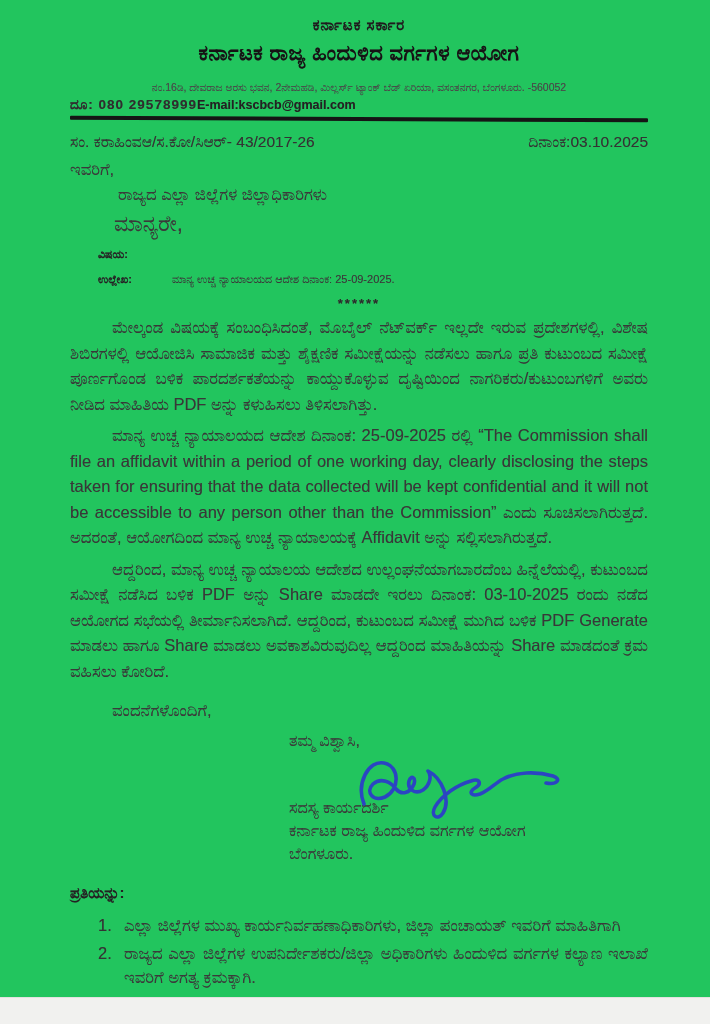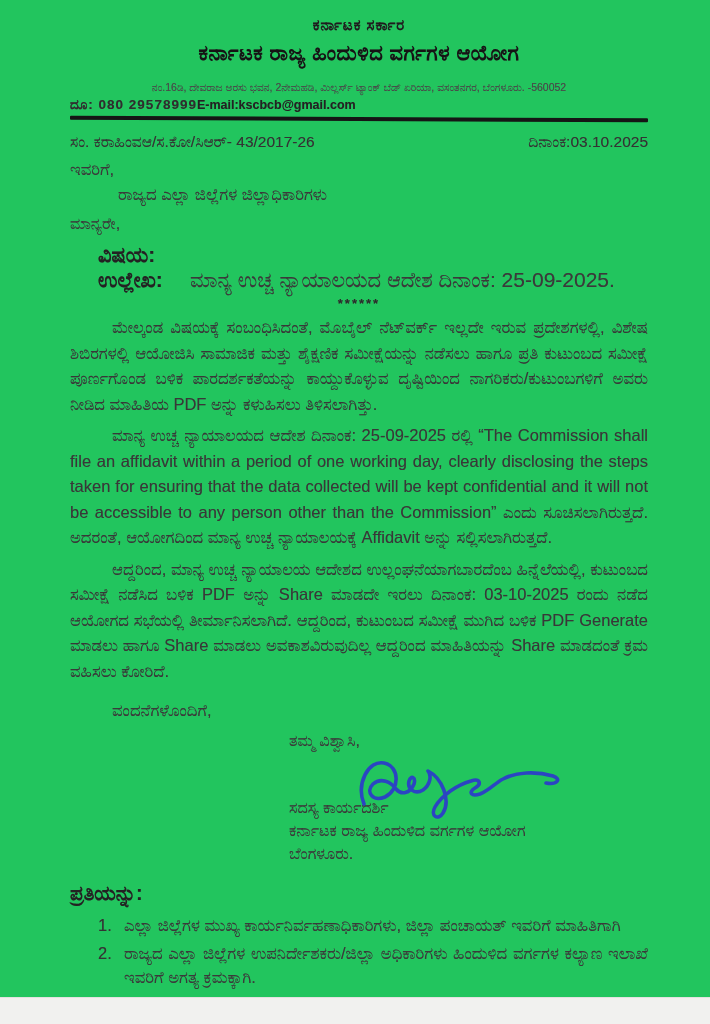--- a/index.html
+++ b/index.html
@@ -46,27 +46,27 @@
     border-radius: 1px;
   }
 
   
   .ref-row {
     display: flex; justify-content: space-between; align-items: baseline;
     margin-top: 12px; font-size: 15.5px; color: #333333;
   }
   .to-label { margin-top: 6px; font-size: 16.5px; line-height: 24px; }
   .recipient { margin-left: 48px; font-size: 16.5px; line-height: 24px; margin-top: 1px; }
-  .greeting { margin-top: 6px; font-size: 16px; line-height: 24px; }
+  .greeting { margin-top: 6px; font-size: 22px; line-height: 24px; margin-left: 44px; }
 
   
   .subject-block { margin: 6px 0 0 28px; }
   .subject-row {
-    display: grid; grid-template-columns: 74px 1fr; column-gap: 18px;
-    font-size: 21px; line-height: 25px;
+    display: grid; grid-template-columns: 74px 1fr; column-gap: 0;
+    font-size: 11px; line-height: 25px;
   }
   .subject-row .label { font-weight: bold; color: #222222; }
   .subject-row .text { text-align: justify; }
 
   .stars {
     text-align: center; font-weight: bold; font-size: 13px;
     letter-spacing: 2px; color: #2b2b2b; margin-top: 4px; line-height: 16px;
   }
 
   
@@ -83,21 +83,21 @@
     width: 345px; margin: 8px 14px 0 auto; text-align: left;
   }
   .signoff { font-size: 16px; line-height: 22px; }
   .sig-svg { display: block; margin: -2px auto -27px auto; position: relative; z-index: 2; }
   .sig-title { font-size: 16px; line-height: 22px; position: relative; z-index: 1; }
   .sig-org { font-size: 16px; line-height: 23px; }
   .sig-place { font-size: 16px; line-height: 23px; }
 
   
   .copies { margin-top: 16px; }
-  .copies-heading { font-weight: bold; font-size: 20px; color: #222222; line-height: 24px; }
+  .copies-heading { font-weight: bold; font-size: 15px; color: #222222; line-height: 24px; }
   .copy-list { margin: 8px 0 0 28px; }
   .copy-item {
     display: grid; grid-template-columns: 26px 1fr;
     font-size: 16.5px; line-height: 24.5px; margin-bottom: 3px;
   }
   .copy-item .num { color: #333333; }
   .copy-item .text { text-align: justify; }
 
   .footer-strip {
     position: absolute; left: 0; right: 0; bottom: 0; height: 26px;

